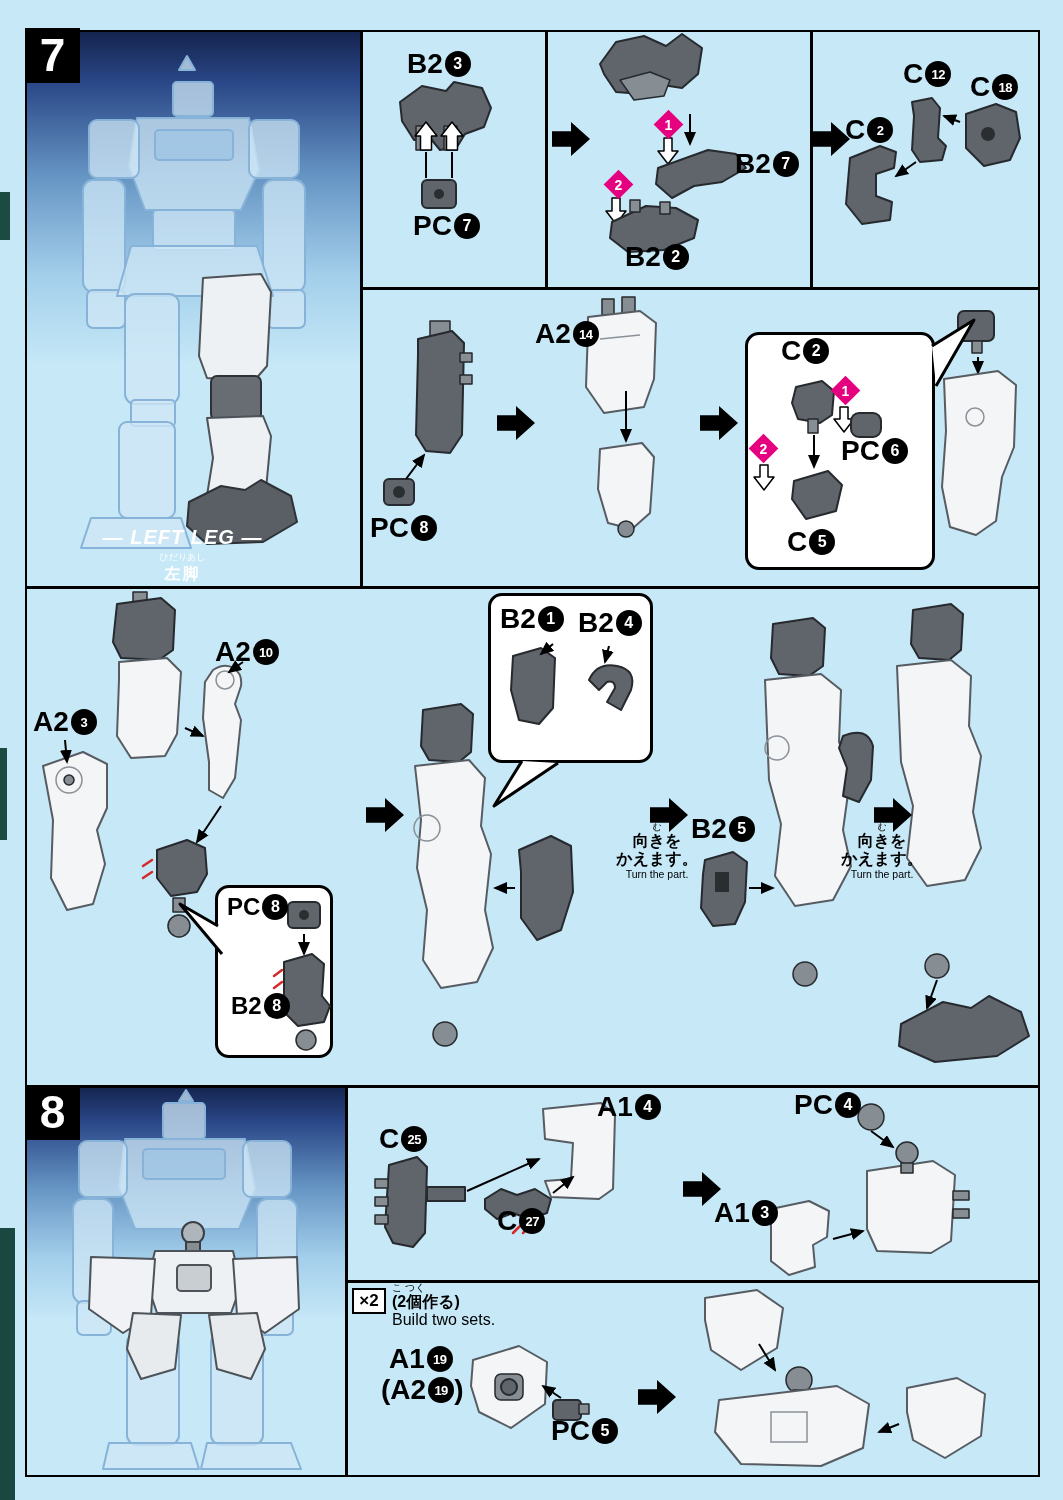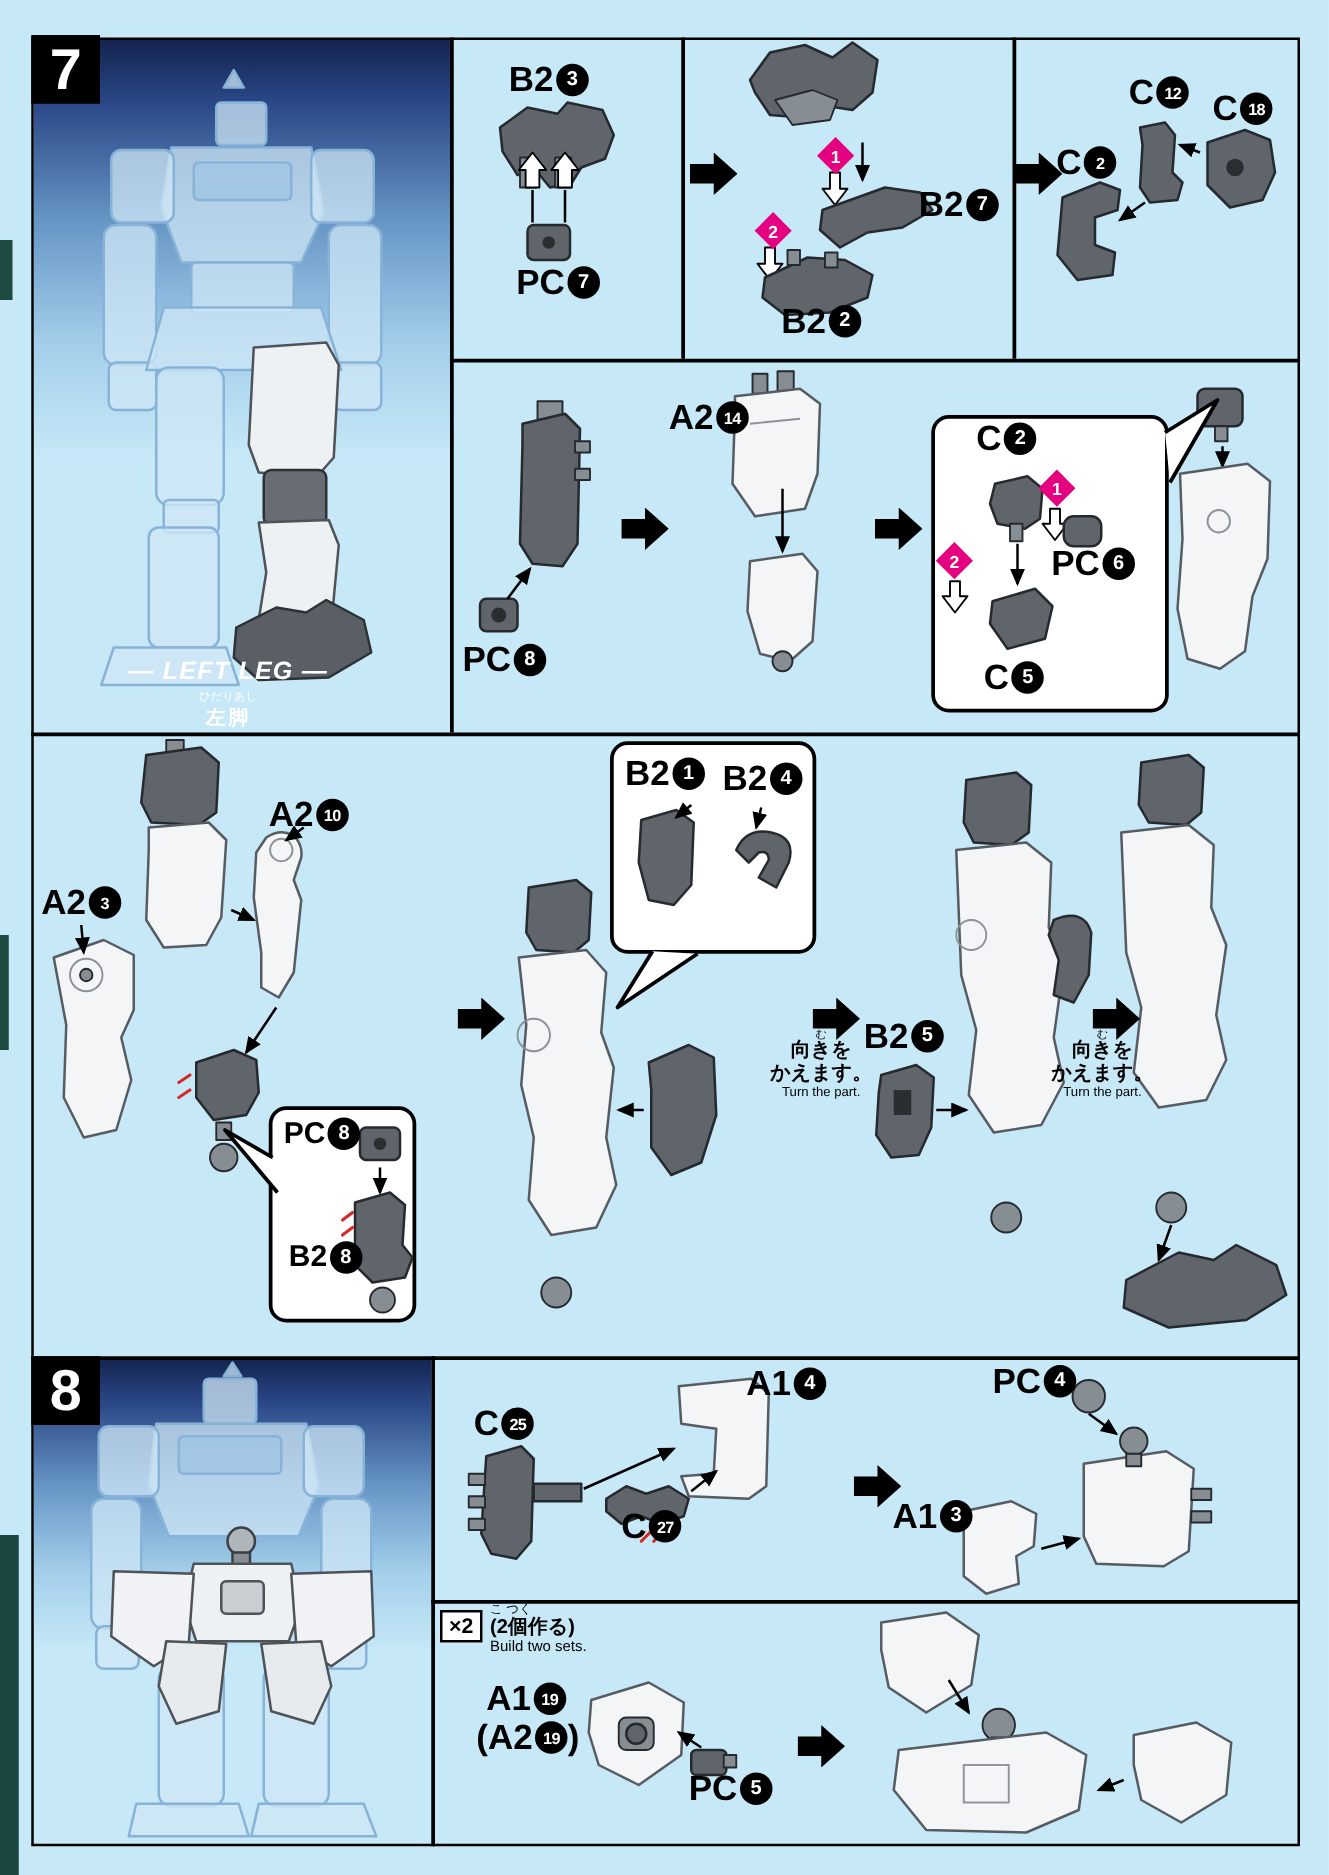--- a/index.html
+++ b/index.html
@@ -27,21 +27,21 @@
 .turn-note .jp{font-size:16px;font-weight:bold}
 .turn-note .en{font-size:10.5px;margin-top:1px}
 .side-label{position:absolute;z-index:4;text-align:center;color:#fff}
 .side-label .title{font-size:20px;font-weight:bold;font-style:italic;letter-spacing:1px}
 .side-label .furi{font-size:9px;margin-top:2px}
 .side-label .kanji{font-size:16px;font-weight:bold;letter-spacing:2px}
 .x2box{position:absolute;border:2.5px solid #000;background:#fff;font-weight:bold;font-size:17px;text-align:center;z-index:4}
 .x2note{position:absolute;z-index:4;line-height:1.12;color:#000}
 .x2note .furi{font-size:10px}
 .x2note .jp{font-size:16px;font-weight:bold}
-.x2note .en{font-size:12px}
+.x2note .en{font-size:16px}
 svg .pd{fill:#5f656b;stroke:#26292d;stroke-width:2;stroke-linejoin:round}
 svg .pd2{fill:#868d93;stroke:#26292d;stroke-width:1.5;stroke-linejoin:round}
 svg .pl{fill:#f3f5f7;stroke:#565c62;stroke-width:2;stroke-linejoin:round}
 svg .det{fill:none;stroke:#8a9197;stroke-width:1.5}
 svg .hole{fill:#2b2e31}
 svg .warr{fill:#fff;stroke:#000;stroke-width:1.5;stroke-linejoin:round}
 svg .tarr{stroke:#000;stroke-width:2;fill:none}
 svg .red{stroke:#d42a2a;stroke-width:2.5;fill:none;stroke-linecap:round}
 svg .tailpath{fill:#fff;stroke:#000;stroke-width:3;stroke-linejoin:round}
 </style>

